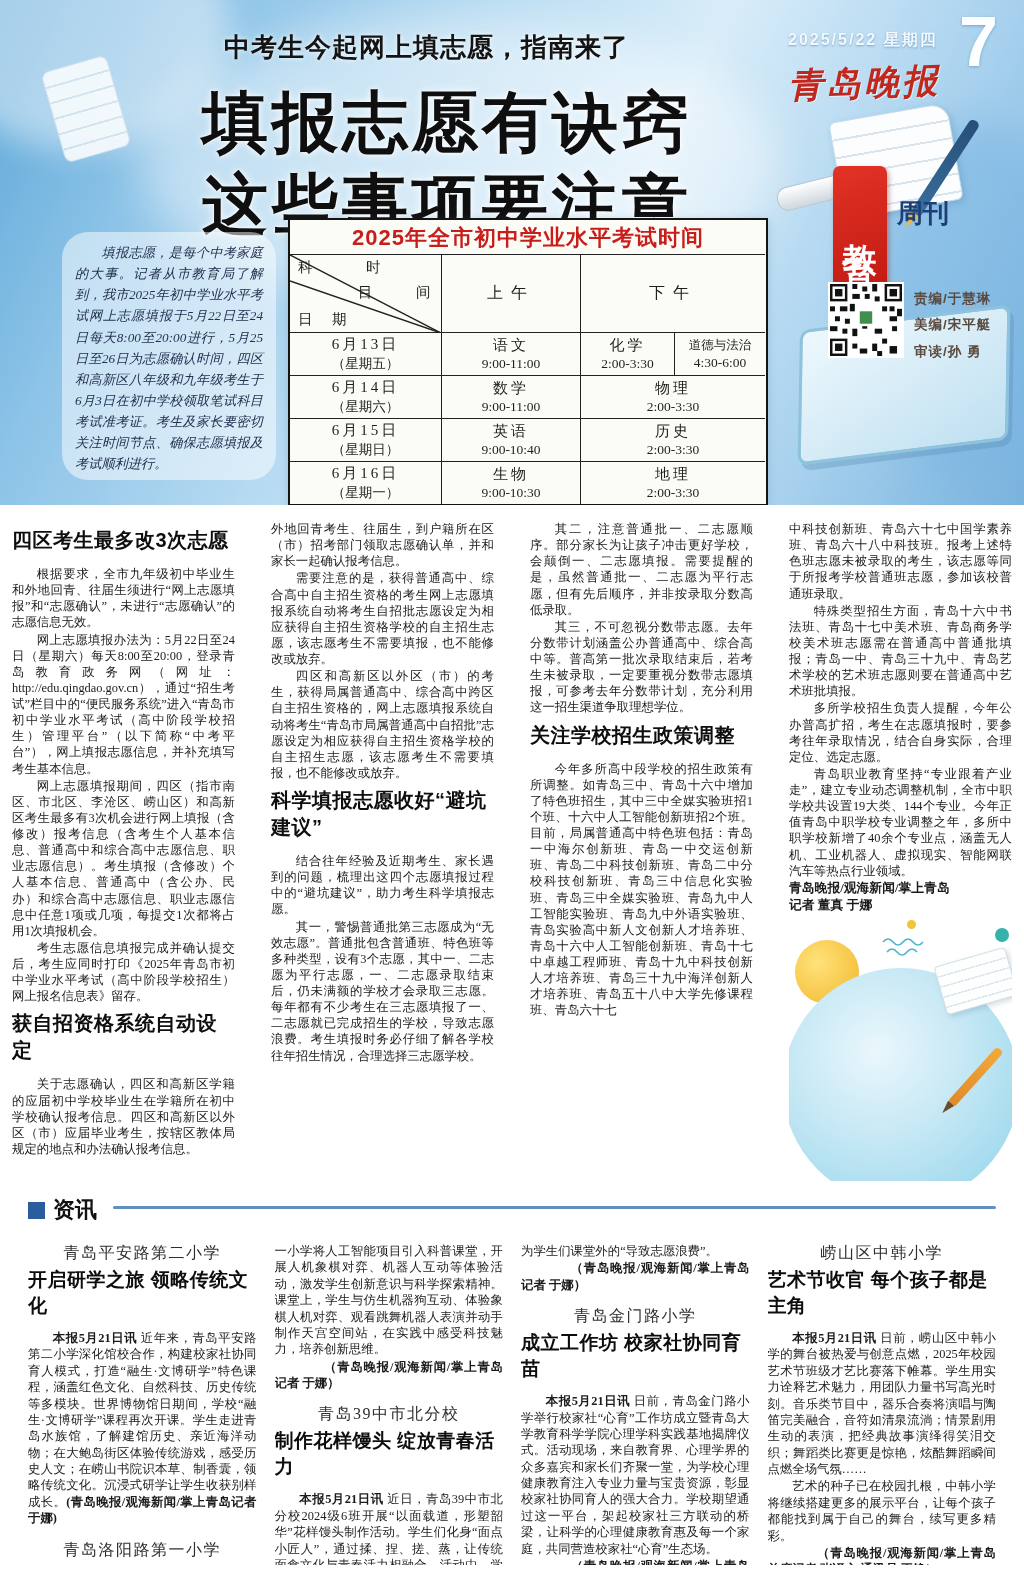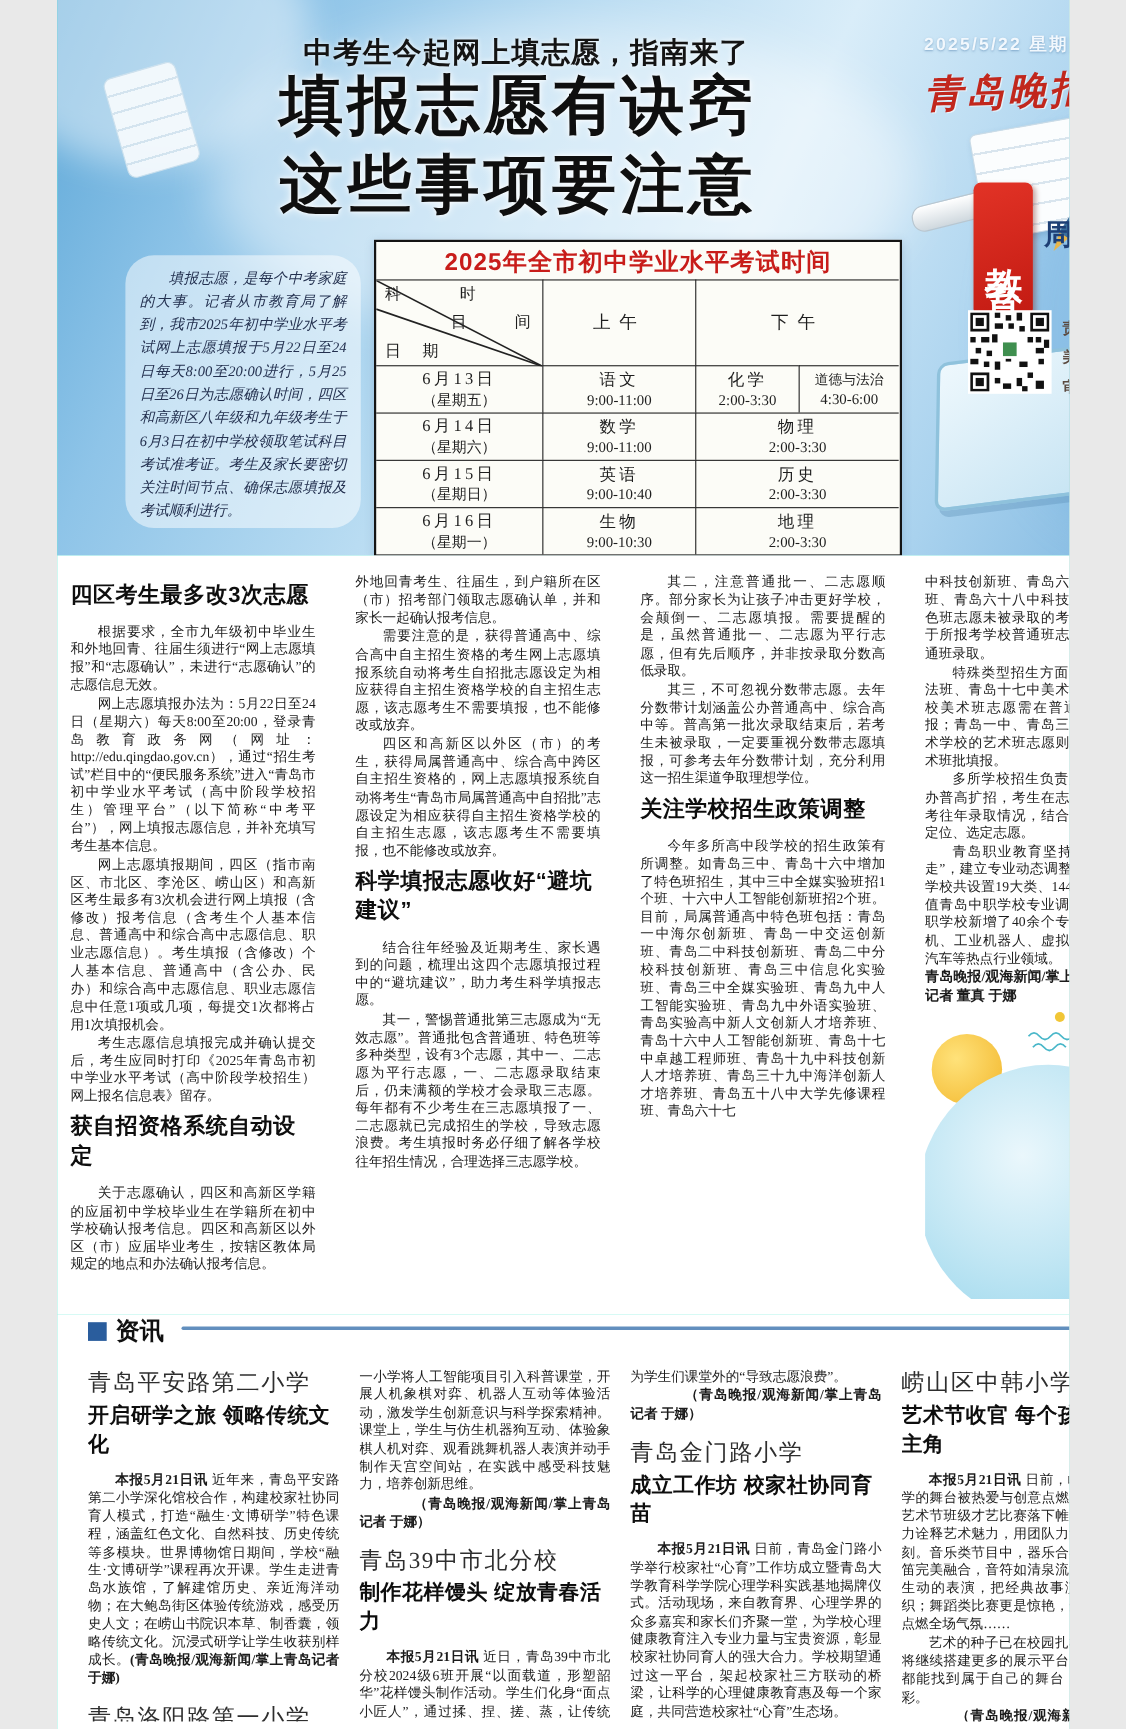--- a/index.html
+++ b/index.html
@@ -1,33 +1,33 @@
 <!DOCTYPE html>
 <html><head>
 <meta charset="utf-8">
 <style>
   html,body{margin:0;padding:0;background:#e9e9e9;}
-  .page{position:relative;width:920px;height:1572px;margin:0 auto;background:#5eead4;overflow:hidden;
+  .page{position:relative;width:1024px;height:1572px;margin:0 auto;background:#be185d;overflow:hidden;
         font-family:"Liberation Serif","DejaVu Serif",serif;color:#1c1c1c;}
   
   .hdr{position:absolute;left:0;top:0;width:1024px;height:505px;overflow:hidden;
        background:linear-gradient(115deg,#5ea8d8 0%,#8ec4e8 18%,#b9dcf2 40%,#d9edf9 58%,#a9d2ee 80%,#79b3de 100%);}
   .hdr .cloud{position:absolute;left:140px;top:18px;width:640px;height:290px;background:rgba(255,255,255,.42);
        border-radius:50%;filter:blur(22px);}
   .hdr .deco-tl{position:absolute;left:-70px;top:-90px;width:300px;height:240px;background:rgba(255,255,255,.45);
        border-radius:50%;filter:blur(16px);}
   .hdr .deco-r{position:absolute;right:-60px;top:120px;width:220px;height:360px;background:rgba(120,180,225,.5);
        border-radius:50%;filter:blur(20px);}
   .paper-doodle{position:absolute;left:52px;top:62px;width:66px;height:92px;background:#f7fbfe;border:1px solid #cfe2ee;
        border-radius:8px;transform:rotate(-16deg);opacity:.92;
        background-image:repeating-linear-gradient(180deg,transparent 0 14px,#d7e6f0 14px 16px);}
   .kicker{position:absolute;left:224px;top:30px;font-family:"Liberation Sans","DejaVu Sans",sans-serif;
        font-size:26px;font-weight:800;color:#141414;letter-spacing:1px;text-shadow:0 0 5px rgba(255,255,255,.9);}
-  .main-title{position:absolute;left:202px;top:60px;font-family:"Liberation Sans","DejaVu Sans",sans-serif;
-       font-size:58px;font-weight:900;color:#0f0f0f;line-height:1.24;letter-spacing:4px;
+  .main-title{position:absolute;left:202px;top:82px;font-family:"Liberation Sans","DejaVu Sans",sans-serif;
+       font-size:66px;font-weight:900;color:#0f0f0f;line-height:1.24;letter-spacing:4px;
        text-shadow:0 0 8px rgba(255,255,255,.95),0 0 3px rgba(255,255,255,.9);}
   .dateline{position:absolute;left:788px;top:30px;font-family:"Liberation Sans","DejaVu Sans",sans-serif;
        font-size:16px;font-weight:700;color:#f2f8fd;letter-spacing:2px;text-shadow:0 1px 2px rgba(60,110,160,.5);}
   .pageno{position:absolute;right:26px;top:2px;font-family:"Liberation Sans","DejaVu Sans",sans-serif;
        font-size:70px;font-weight:600;color:#fdfeff;text-shadow:0 1px 3px rgba(70,120,170,.5);}
   .masthead{position:absolute;left:788px;top:60px;font-size:35px;font-weight:900;font-style:italic;
        color:#c1271d;letter-spacing:3px;transform:rotate(-2deg);text-shadow:1px 1px 0 rgba(255,255,255,.6);}
   
   .tablet{position:absolute;left:798px;top:318px;width:206px;height:128px;background:linear-gradient(150deg,#eef8fd,#bfe0f1);
        border:3px solid #8fc2dc;border-radius:10px;transform:rotate(-7deg) skewX(-8deg);box-shadow:4px 6px 0 rgba(90,140,180,.35);}
@@ -100,21 +100,21 @@
   .dot.y{left:118px;top:-2px;width:9px;height:9px;background:#f1c636;}
   .squiggle{position:absolute;left:92px;top:14px;}
   
   .news{position:absolute;left:0;top:1195px;width:1024px;height:377px;background:#fff;box-sizing:border-box;padding:0 28px;}
   .divider{display:flex;align-items:center;height:30px;}
   .sq{width:17px;height:17px;background:#2a5d9d;margin-right:8px;}
   .news-label{font-family:"Liberation Sans","DejaVu Sans",sans-serif;font-size:22px;font-weight:900;color:#101010;}
   .dline{flex:1;height:3px;background:#628fbe;border-radius:2px;margin-left:16px;margin-top:-6px;}
   .ncols{display:grid;grid-template-columns:repeat(4,1fr);column-gap:18px;margin-top:8px;}
   .ncol{overflow:hidden;height:332px;}
-  .school{font-size:21px;color:#2e2e2e;margin:13px 0 3px;letter-spacing:1.5px;}
+  .school{font-size:16px;color:#2e2e2e;margin:13px 0 3px;letter-spacing:1.5px;text-align:center;}
   .school.first{margin-top:10px;}
   .brief-h{font-family:"Liberation Sans","DejaVu Sans",sans-serif;font-size:19px;font-weight:900;color:#0d0d0d;
        margin:0 0 11px;letter-spacing:.5px;}
   .ncol p{margin:0 0 1px;font-size:12.4px;line-height:1.32;text-align:justify;text-indent:2em;color:#1b1b1b;}
   .ncol p.cont{text-indent:0;}
   .ncol p b{font-weight:800;}
   .nbyline{font-weight:800;text-indent:4em !important;}
 </style>
 </head>
 <body>

